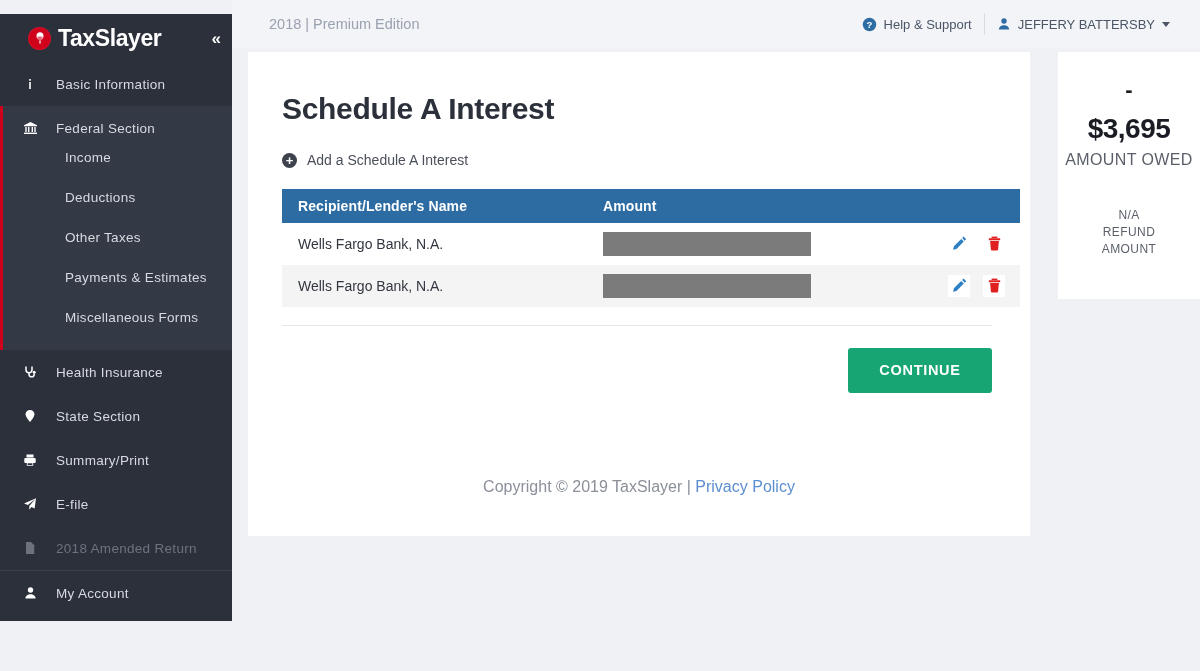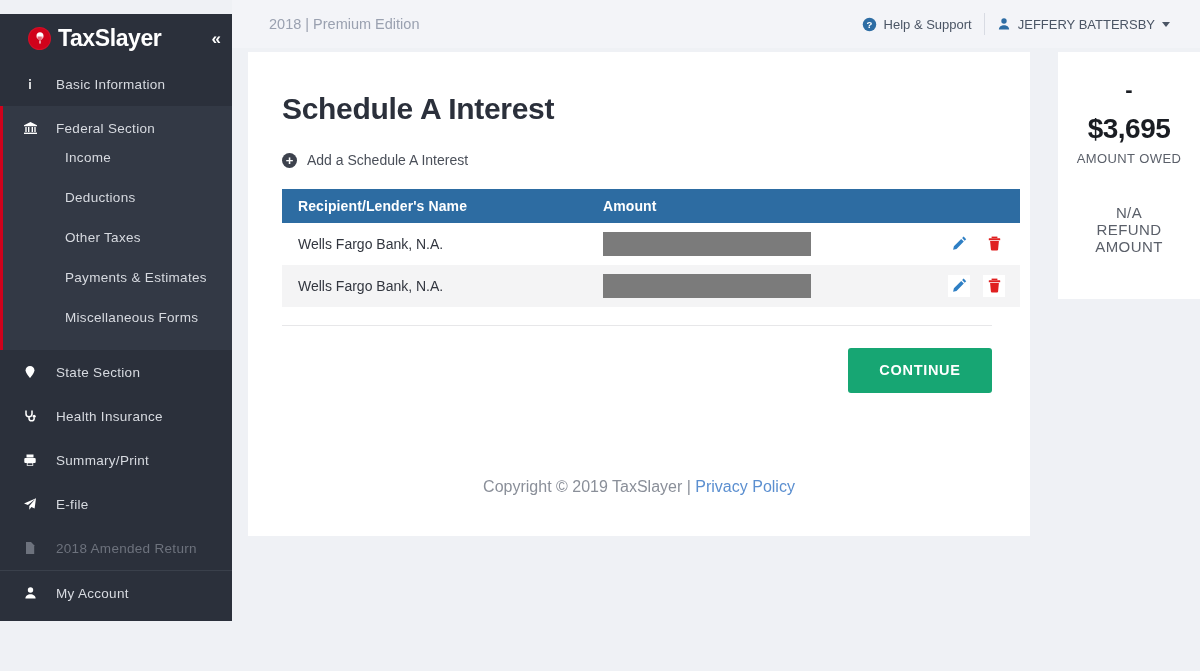--- a/index.html
+++ b/index.html
@@ -219,25 +219,25 @@
   }
   .refund-dash { color: #1a1d23; font-size: 22px; font-weight: bold; line-height: .7; }
   .refund-amount {
     margin-top: 16px;
     color: #1a1d23;
     font-size: 28px; font-weight: bold;
     letter-spacing: -0.5px;
   }
   .refund-label {
     margin-top: 6px;
-    color: #5a5f69; font-size: 13px; letter-spacing: .4px;
+    color: #5a5f69; font-size: 16px; letter-spacing: .4px;
   }
   .refund-second {
     margin-top: 38px;
-    color: #5a5f69; font-size: 15px; line-height: 17px; letter-spacing: .4px;
+    color: #5a5f69; font-size: 12px; line-height: 17px; letter-spacing: .4px;
   }
 
   
   .footer {
     position: absolute; left: 248px; top: 478px;
     width: 782px;
     text-align: center;
     font-size: 16px;
     color: #8a8f99;
   }
@@ -300,36 +300,36 @@
         <div class="nav-sub">
           <span>Payments &amp; Estimates</span>
         </div>
         <div class="nav-sub">
           <span>Miscellaneous Forms</span>
         </div>
       </div>
 
       <div class="nav-item">
         <span class="ic">
-          <svg width="12" height="14" viewBox="0 0 12 14">
-              <path fill="currentColor" d="M6 1C3.5 1 1.6 2.9 1.6 5.3 1.6 8.3 6 13 6 13s4.4-4.7 4.4-7.7C10.4 2.9 8.5 1 6 1z"></path>
-            </svg>
-        </span>
-        <span class="lbl">State Section</span>
-      </div>
-
-      <div class="nav-item">
-        <span class="ic">
           <svg width="14" height="14" viewBox="0 0 14 14">
             <path d="M3 1.5v3.2a3 3 0 0 0 6 0V1.5" stroke="currentColor" stroke-width="1.5" fill="none"></path>
             <path d="M6 7.8v1.4a2.6 2.6 0 0 0 5.2 0V8.6" stroke="currentColor" stroke-width="1.5" fill="none"></path>
             <circle cx="11.2" cy="7.3" r="1.5" fill="currentColor"></circle>
           </svg>
         </span>
         <span class="lbl">Health Insurance</span>
+      </div>
+
+      <div class="nav-item">
+        <span class="ic">
+          <svg width="12" height="14" viewBox="0 0 12 14">
+              <path fill="currentColor" d="M6 1C3.5 1 1.6 2.9 1.6 5.3 1.6 8.3 6 13 6 13s4.4-4.7 4.4-7.7C10.4 2.9 8.5 1 6 1z"></path>
+            </svg>
+        </span>
+        <span class="lbl">State Section</span>
       </div>
 
       <div class="nav-item">
         <span class="ic">
           <svg width="14" height="14" viewBox="0 0 14 14">
             <rect x="3.5" y="1.5" width="7" height="3" fill="currentColor"></rect>
             <rect x="1.3" y="5" width="11.4" height="5" rx="1" fill="currentColor"></rect>
             <rect x="3.8" y="9.6" width="6.4" height="3.2" fill="currentColor"></rect>
             <rect x="4.6" y="10.3" width="4.8" height="1.8" fill="#2b303b"></rect>
           </svg>

